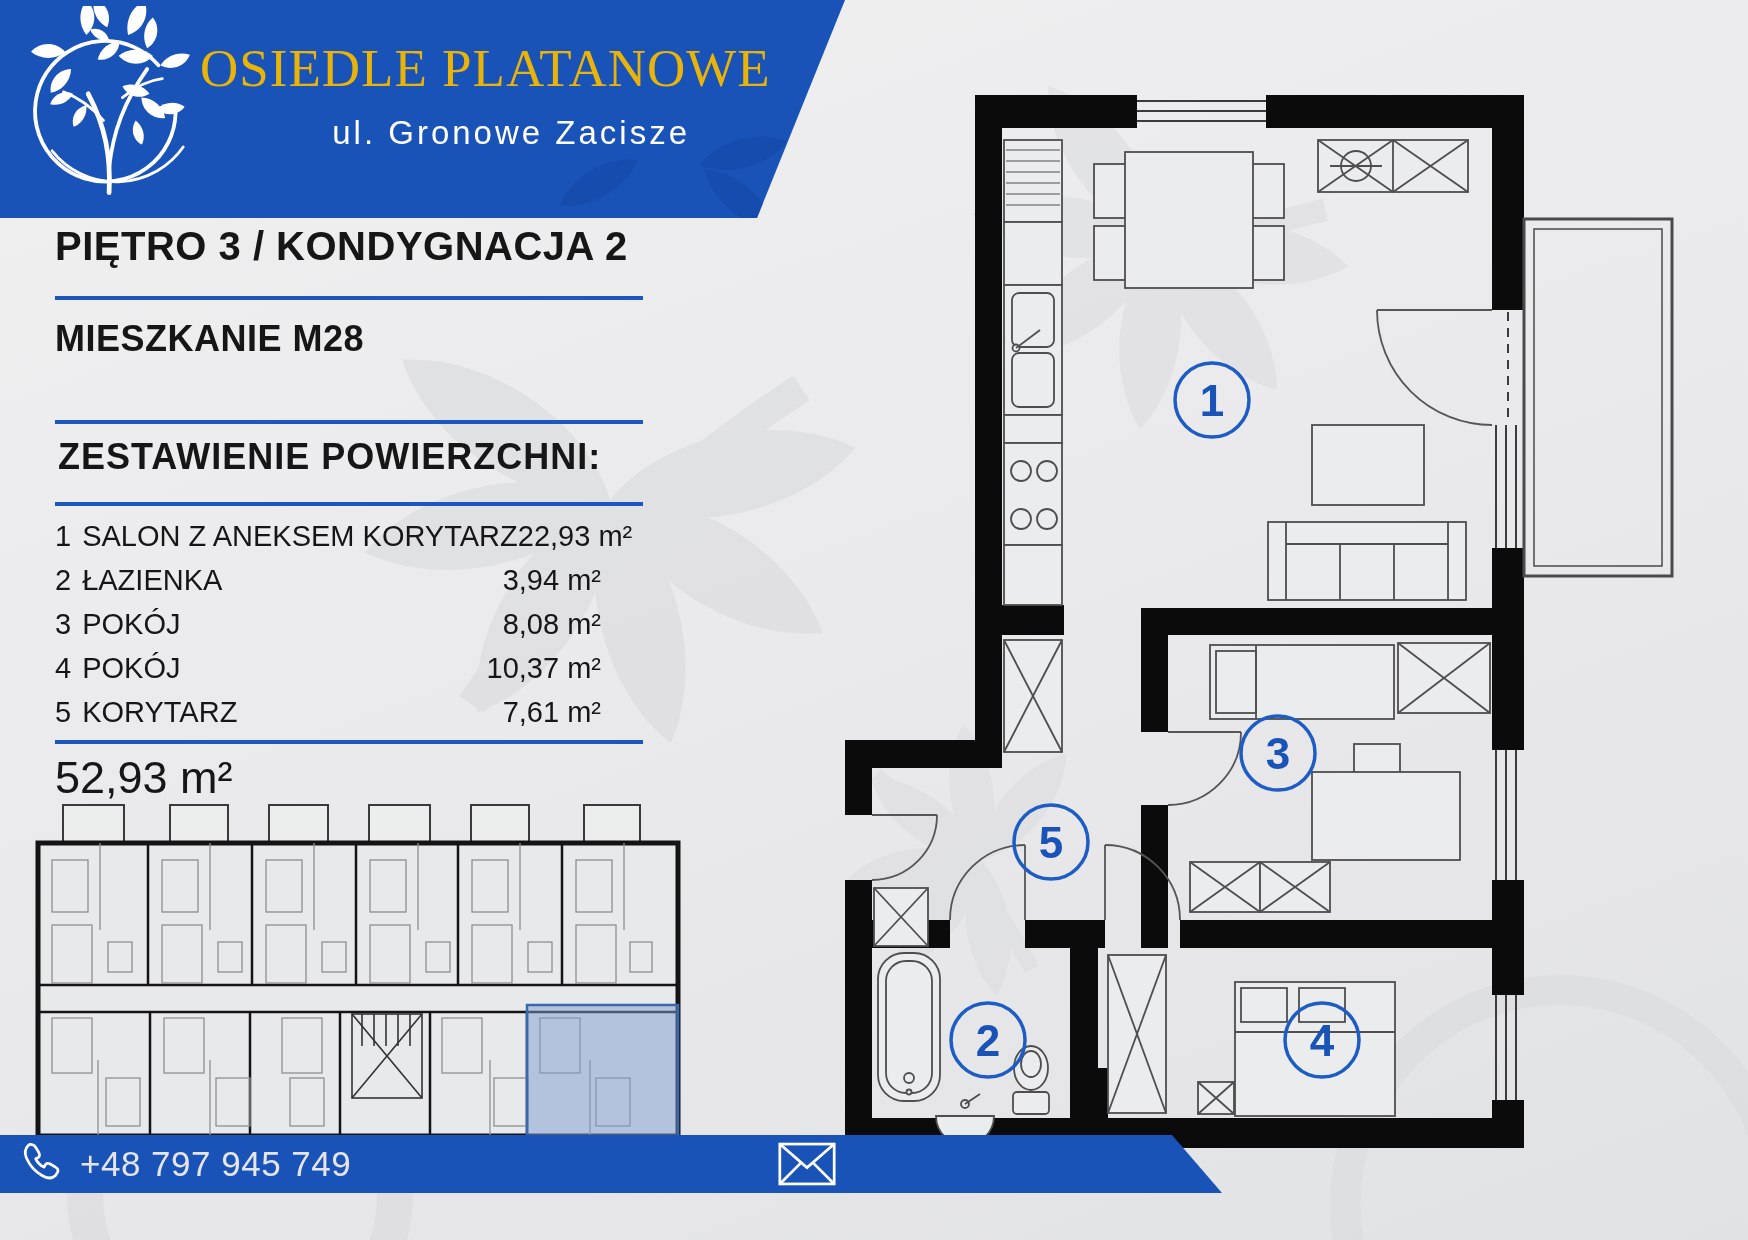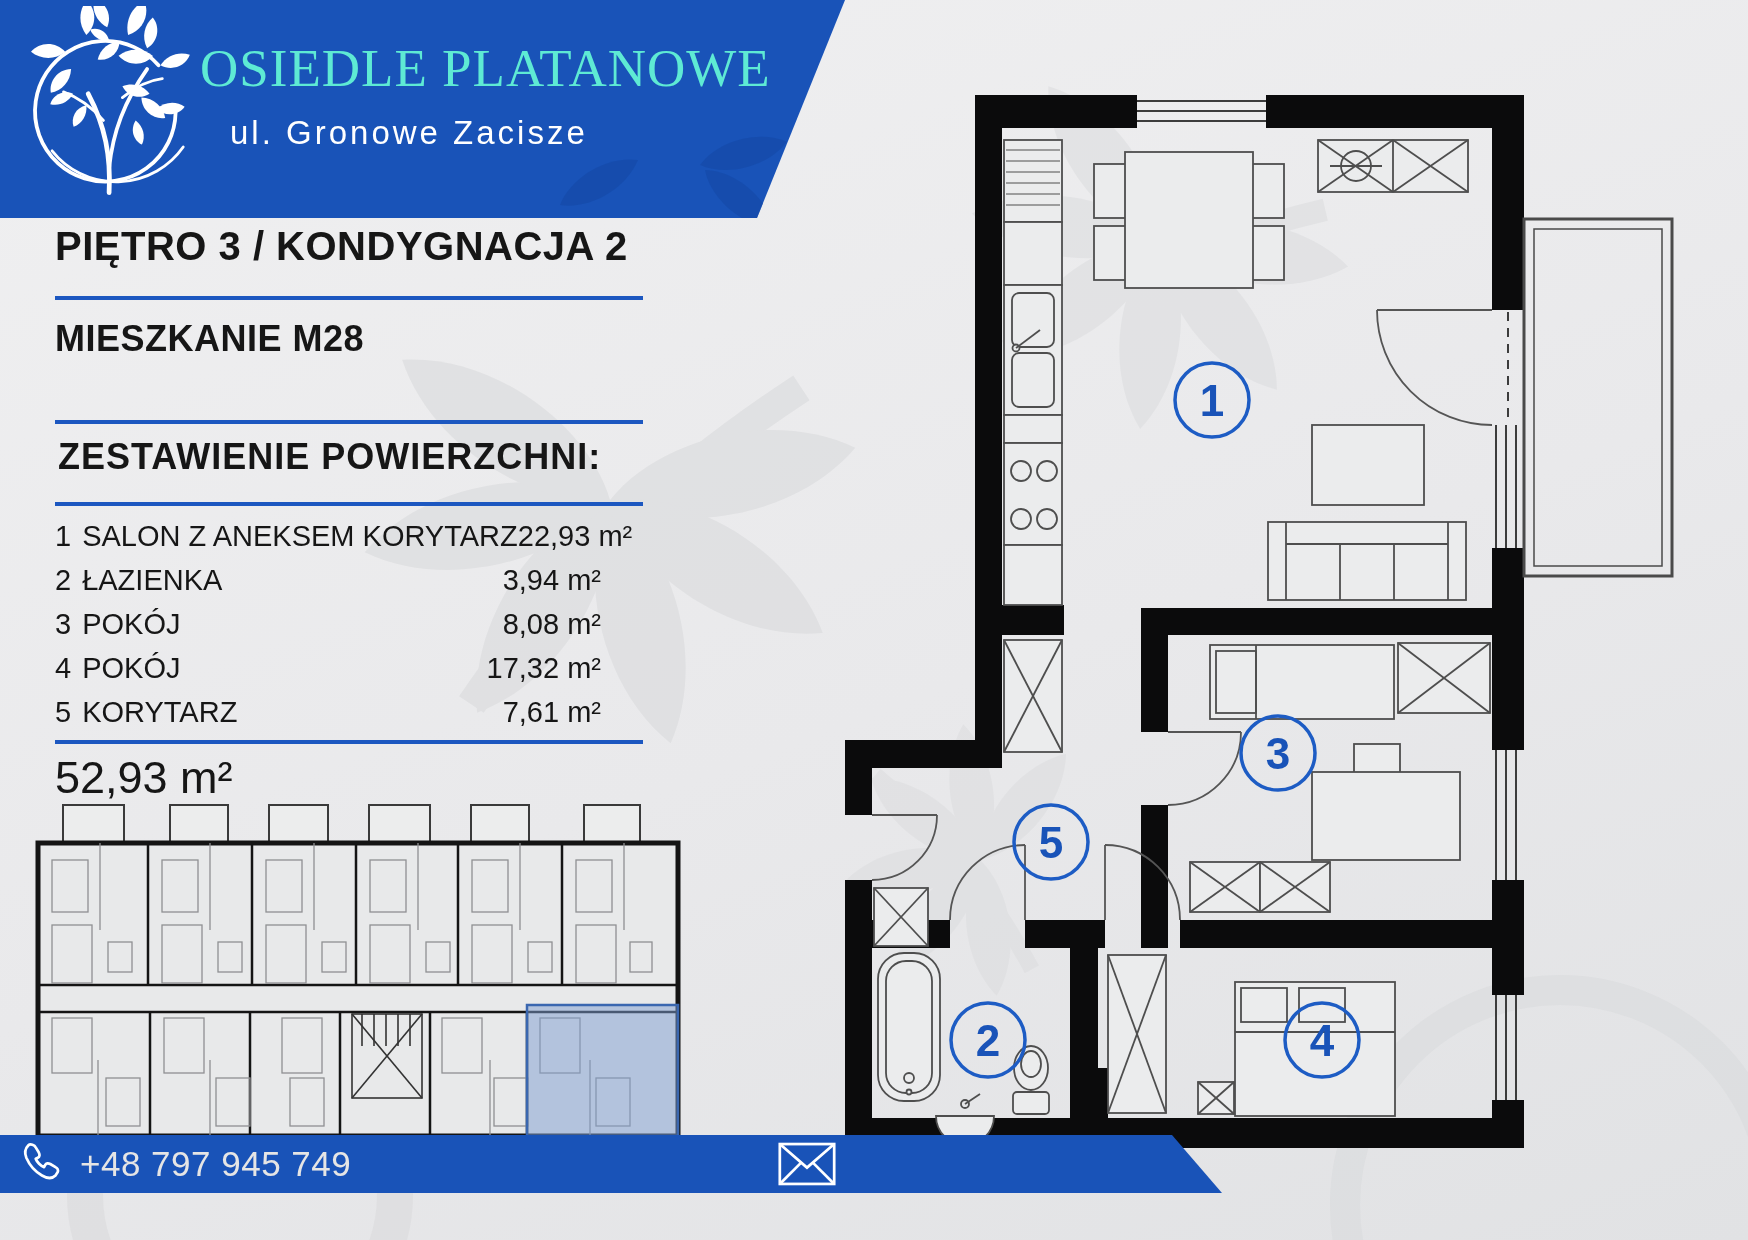--- a/index.html
+++ b/index.html
@@ -8,25 +8,25 @@
     background:linear-gradient(160deg,#f0f0f1 0%,#e9e9eb 55%,#e1e2e4 100%);
     font-family:"Liberation Sans",sans-serif;color:#161616;
   }
   .wm{position:absolute;left:0;top:0;z-index:0;}
   
   .banner{
     position:absolute;left:0;top:0;width:850px;height:218px;z-index:3;
     background:#1953b8;clip-path:polygon(0 0,845px 0,757px 218px,0 218px);
   }
   .banner-title{
-    position:absolute;left:200px;top:38px;width:525px;text-align:center;color:#5eead4;
+    position:absolute;left:200px;top:38px;width:525px;text-align:center;color:#eab308;
     font-family:"Liberation Serif",serif;font-size:53px;font-weight:500;letter-spacing:1px;white-space:nowrap;
   }
   .banner-sub{
-    position:absolute;left:230px;top:114px;width:460px;text-align:left;color:#fff;
+    position:absolute;left:230px;top:114px;width:460px;text-align:right;color:#fff;
     font-size:33px;font-weight:300;letter-spacing:3px;white-space:nowrap;
   }
   .logo{position:absolute;left:16px;top:6px;}
   
   .floor-line{position:absolute;left:55px;top:224px;z-index:2;font-size:40px;font-weight:600;letter-spacing:.5px;white-space:nowrap;}
   .unit-line{position:absolute;left:55px;top:318px;z-index:2;font-size:36px;font-weight:600;letter-spacing:.5px;white-space:nowrap;}
   .table-title{position:absolute;left:58px;top:436px;z-index:2;font-size:36px;font-weight:600;letter-spacing:1px;white-space:nowrap;}
   .rule{position:absolute;left:55px;width:588px;height:4px;background:#1c57c0;z-index:2;}
   .rule1{top:296px;}.rule2{top:420px;}.rule3{top:502px;}.rule4{top:740px;}
   .area-table{position:absolute;left:55px;top:514px;width:546px;z-index:2;}
@@ -148,21 +148,21 @@
           <span>3</span>
           <span>POKÓJ</span>
         </span>
       <span class="area-value">8,08 m²</span>
     </div>
     <div class="area-row">
       <span class="area-label">
           <span>4</span>
           <span>POKÓJ</span>
         </span>
-      <span class="area-value">17,32 m²</span>
+      <span class="area-value">10,37 m²</span>
     </div>
     <div class="area-row">
       <span class="area-label">
           <span>5</span>
           <span>KORYTARZ</span>
         </span>
       <span class="area-value">7,61 m²</span>
     </div>
   </div>
 

